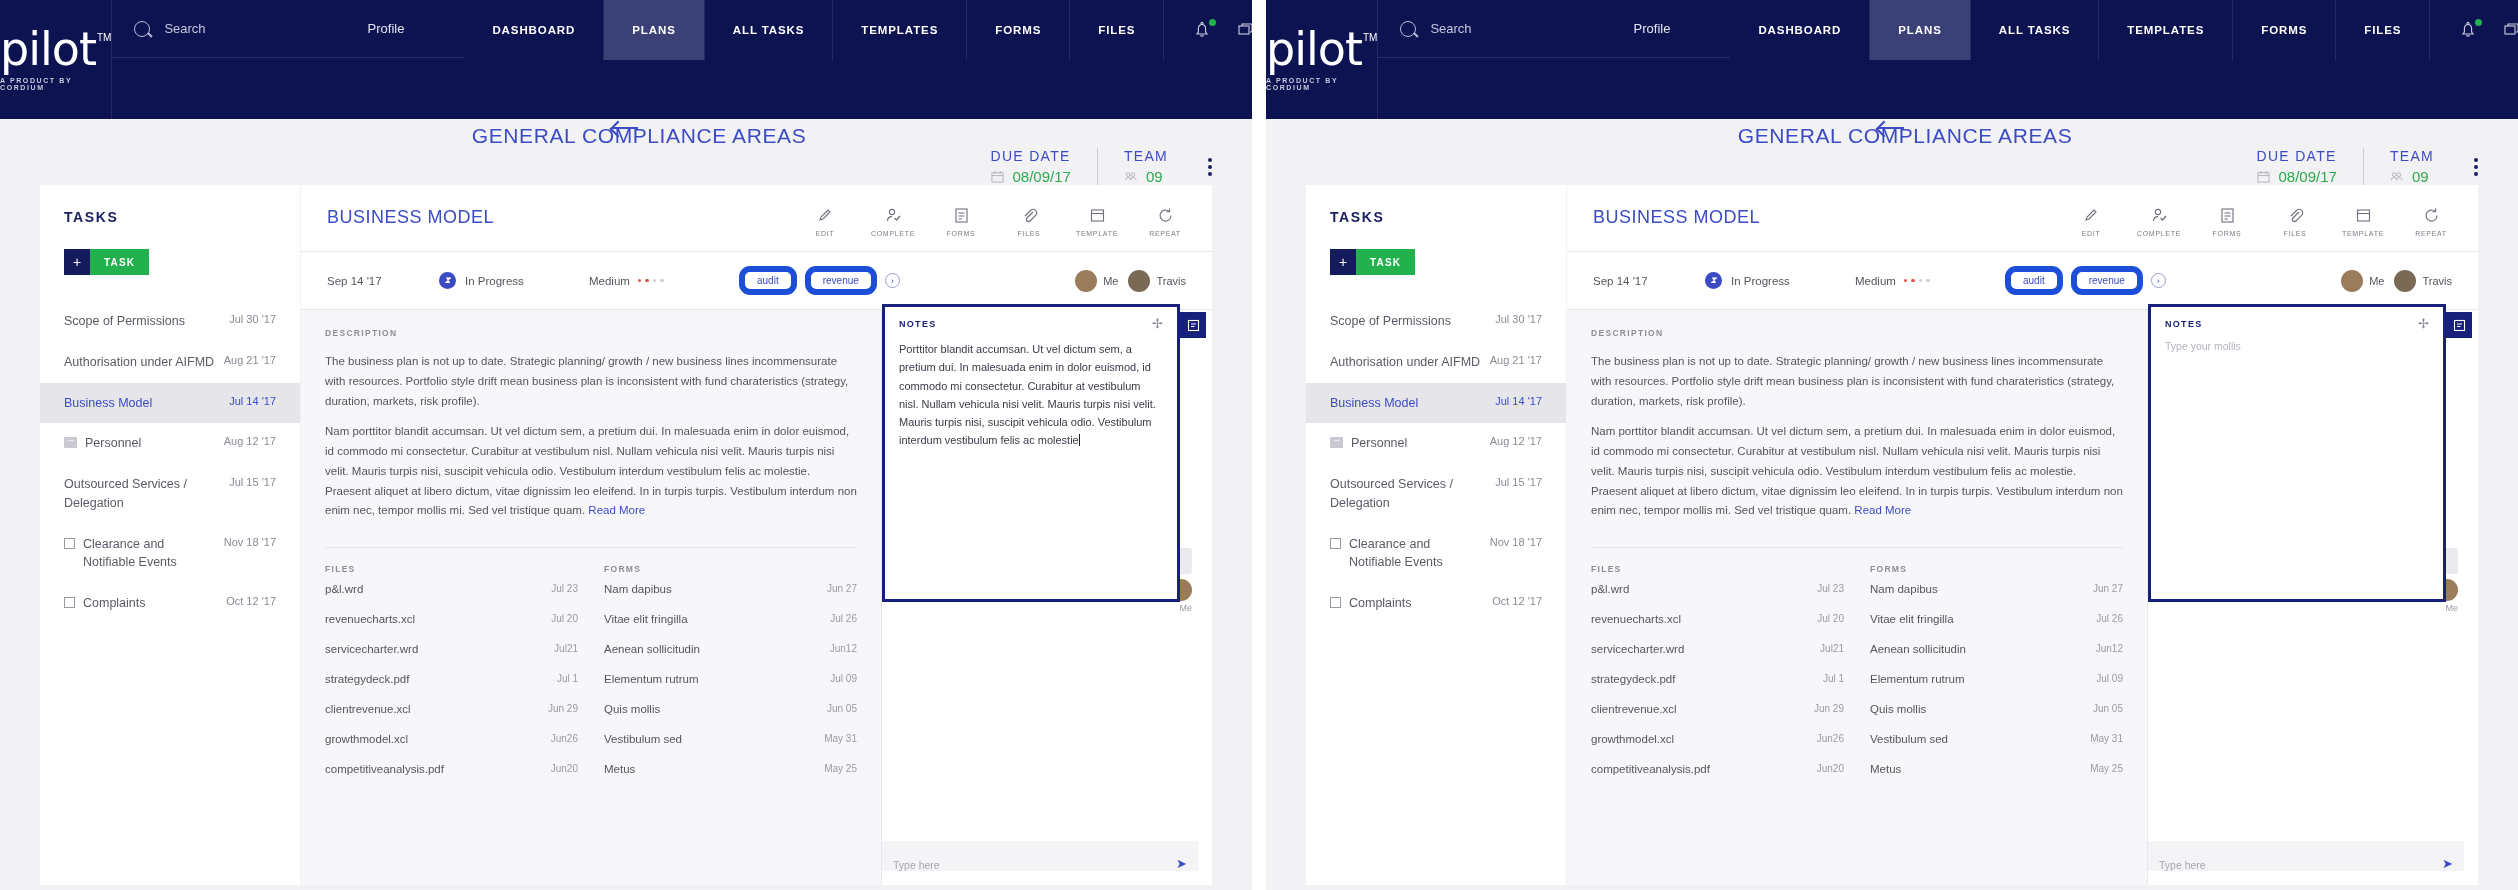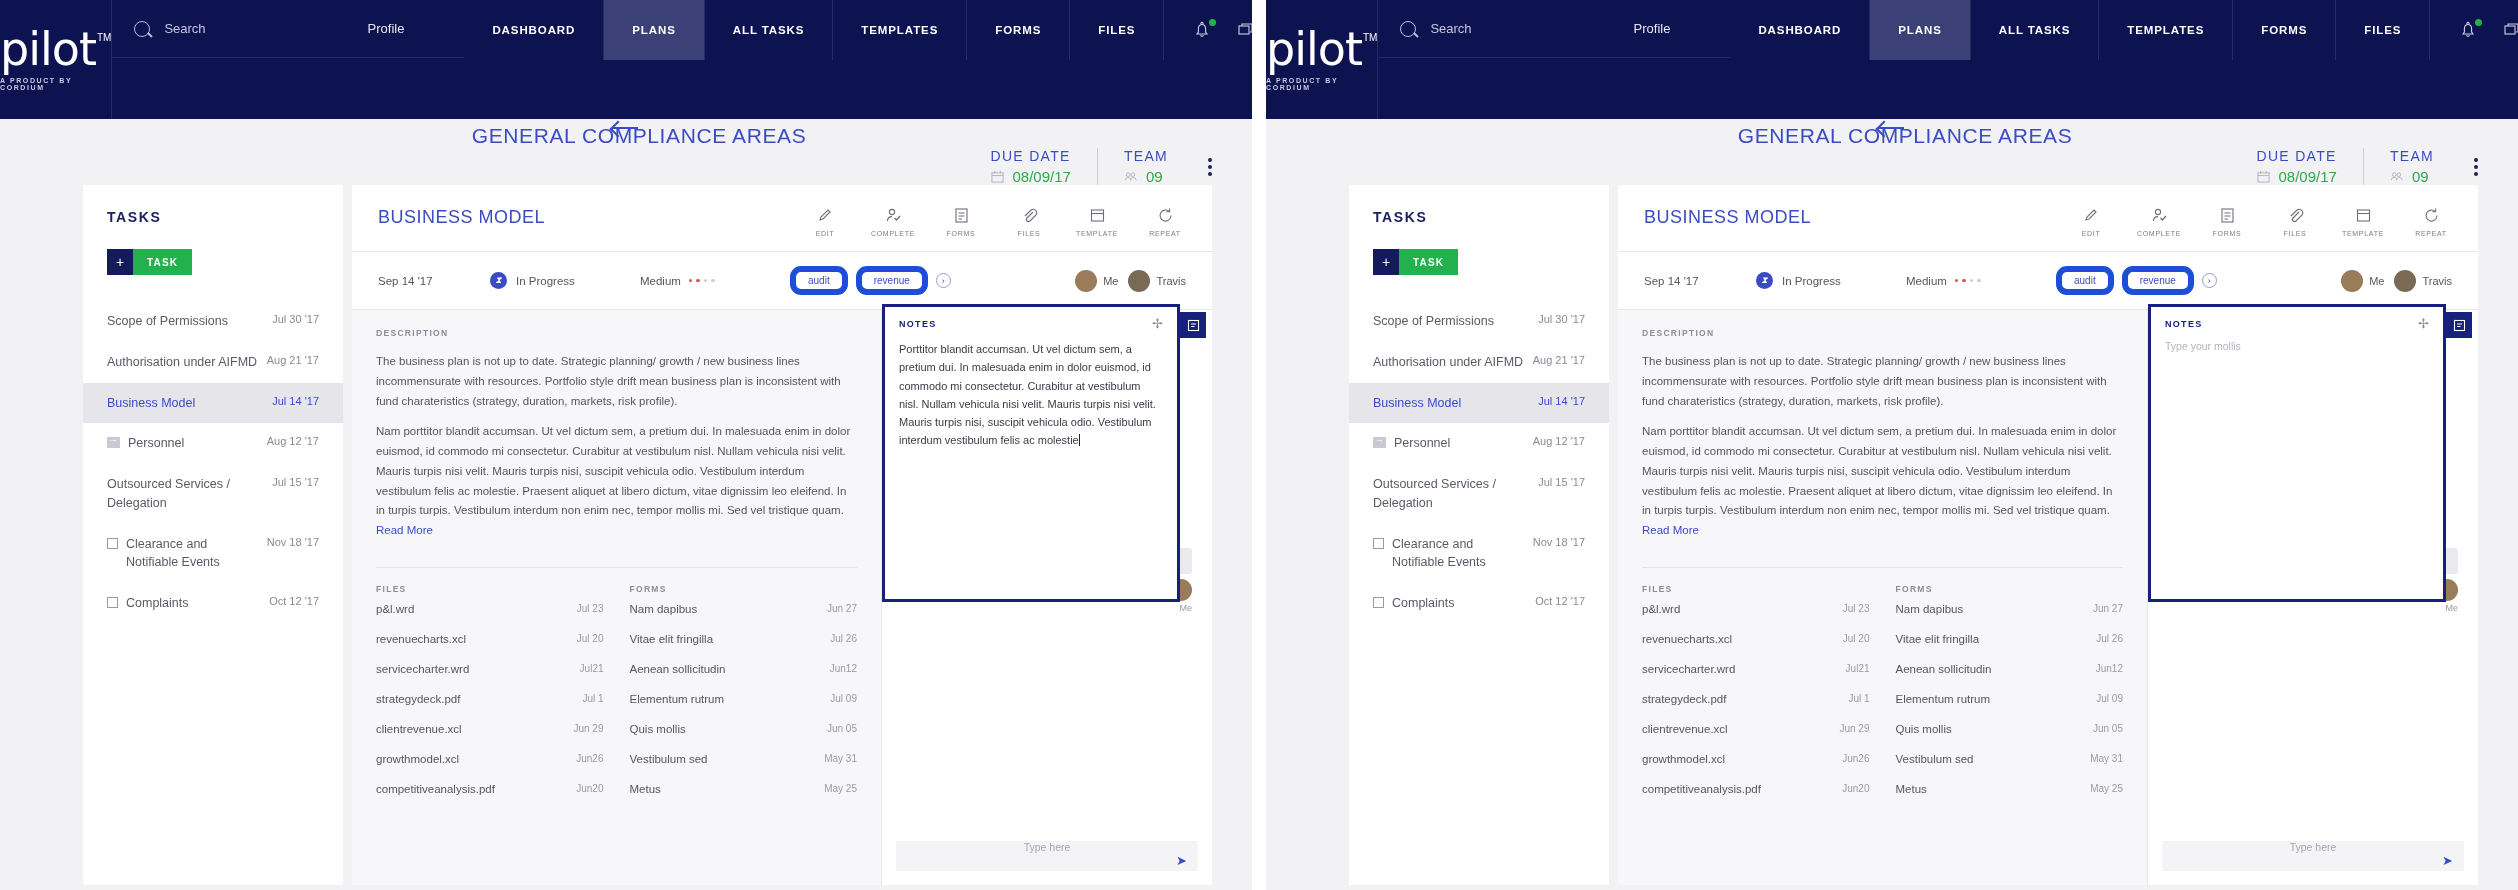--- a/index.html
+++ b/index.html
@@ -59,21 +59,21 @@
                 border-right: 1px solid #ccccd6; }
   .meta-block:last-of-type { border-right: none; }
   .meta-label { font-size: 14px; letter-spacing: 1.3px; color: #3b4bc4; font-weight: 400; }
   .meta-val { display: flex; align-items: center; gap: 9px; margin-top: 4px;
               color: #2fa84f; font-size: 15px; }
   .mini-ico { width: 13px; height: 13px; opacity: .75; }
   .kebab { display: flex; flex-direction: column; gap: 3px; padding-left: 14px; }
   .kebab span { width: 4px; height: 4px; border-radius: 50%; background: #1b2060; display: block; }
 
   
-  .body { display: flex; gap: 9px; padding: 0 40px 0 40px; height: 700px; margin-left: 43px; }
+  .body { display: flex; gap: 1px; padding: 0 40px 0 40px; height: 700px; }
 
   .tasks { width: 260px; background: #ffffff; padding: 24px 0 0 0; }
   .tasks h3 { font-size: 14px; letter-spacing: 1.6px; color: #1b2060; font-weight: 700; padding: 0 24px; }
   .task-btn { display: inline-flex; margin: 24px 24px 0 24px; height: 26px; align-items: stretch; }
   .task-btn .plus { width: 26px; background: #151a5c; color: #fff; display: flex;
                     align-items: center; justify-content: center; font-size: 14px; }
   .task-btn .lbl { background: #22b14c; color: #fff; font-size: 10px; letter-spacing: 1.2px;
                    font-weight: 700; display: flex; align-items: center; padding: 0 14px; }
   .task-list { margin-top: 26px; }
   .task-row { display: flex; align-items: flex-start; padding: 11px 24px; gap: 8px; }
@@ -129,23 +129,23 @@
   .frow .nm { color: #55555f; }
   .frow .dt { color: #9a9aa6; font-size: 10px; }
 
   .hist-head { padding: 18px 20px 0 20px; }
   .chat-bubble { margin-top: 210px; display: flex; flex-direction: column; align-items: flex-end;
                  padding: 0 20px; }
   .bubble { background: #e9e9ee; border-radius: 3px; padding: 7px 11px; font-size: 10.5px;
             color: #55555f; max-width: 200px; }
   .bubble-meta { font-size: 9px; color: #9a9aa6; margin-top: 5px; display: flex;
                  align-items: center; gap: 7px; }
-  .composer { position: absolute; left: 14px; right: 14px; bottom: 14px; height: 30px;
-              background: #f4f4f7; display: flex; align-items: center; padding: 0 11px;
-              font-size: 10.5px; color: #a5a5b0; flex-direction: column; }
+  .composer { position: absolute; left: 0; right: 14px; bottom: 14px; height: 30px;
+              background: #f4f4f7; display: flex; align-items: flex-end; padding: 0 11px;
+              font-size: 10.5px; color: #a5a5b0; }
   .send { margin-left: auto; color: #3b4bc4; font-size: 13px; }
 
   
   .notes { position: absolute; border: 3px solid #17207a; background: #ffffff; z-index: 20; }
   .notes-head { display: flex; align-items: center; padding: 10px 14px 6px 14px; }
   .notes-title { font-size: 9px; letter-spacing: 1.3px; color: #17207a; font-weight: 700; }
   .move-ico { margin-left: auto; color: #8c8c98; font-size: 13px; line-height: 1; }
   .notes-text { padding: 4px 14px 14px 14px; font-size: 11px; line-height: 1.66; color: #3a3a48; }
   .notes-ph { padding: 4px 14px; font-size: 10.5px; color: #b4b4bf; }
   .caret { display: inline-block; width: 1px; height: 12px; background: #222; vertical-align: -2px; }

